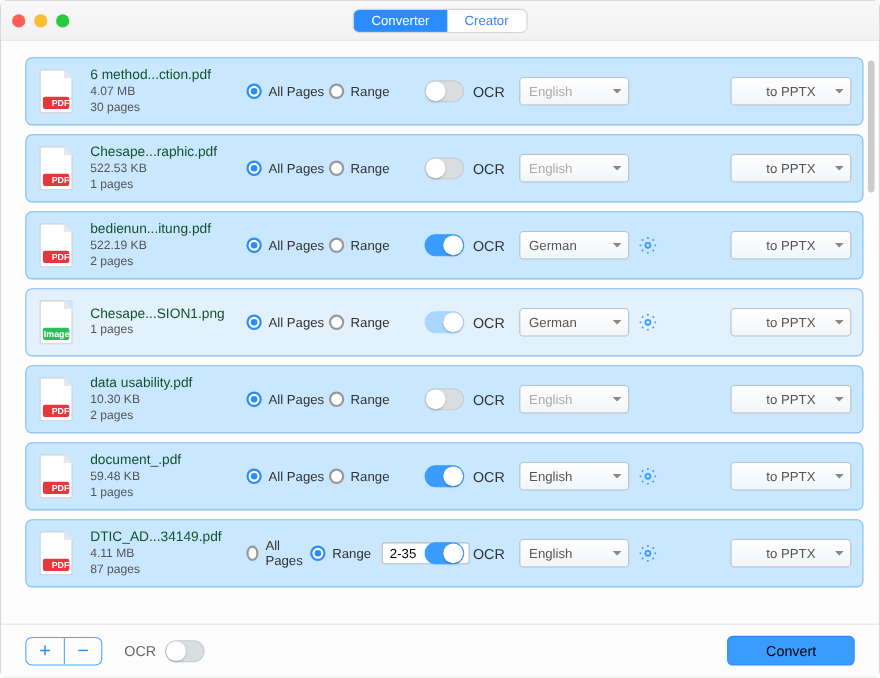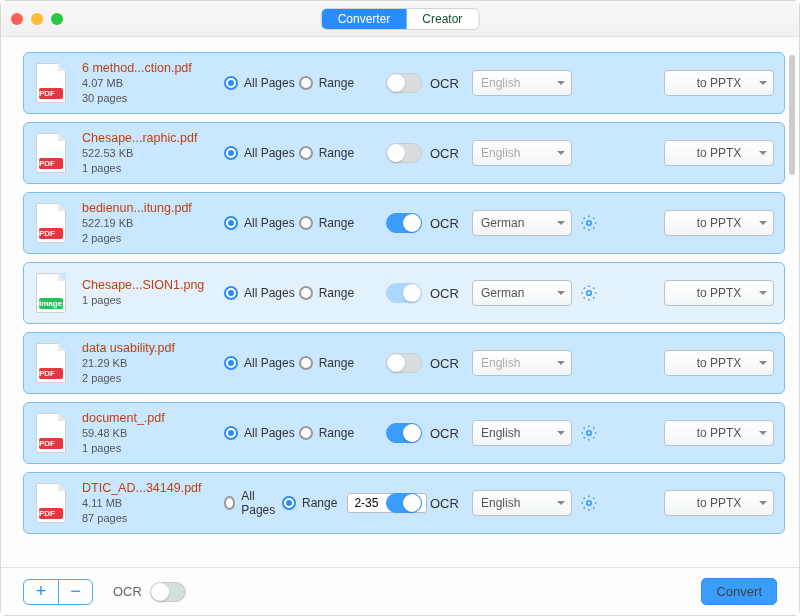--- a/index.html
+++ b/index.html
@@ -43,21 +43,21 @@
     border-radius: 6px;
     overflow: hidden;
     background: #fff;
     height: 22px;
     justify-content: center;
   }
   .seg .tab {
     padding: 0 16px;
     font-size: 12px;
     line-height: 20px;
-    color: #14532d;
+    color: #3b82f6;
     cursor: pointer;
   }
   .seg .tab.active { background: #2b8cff; color: #fff; }
   .content {
     flex: 1;
     display: flex;
     position: relative;
     overflow: hidden;
   }
   .list {
@@ -93,35 +93,35 @@
   .ficon:before {
     content:"";
     position:absolute; top:-1px; right:-1px;
     border-width: 0 8px 8px 0;
     border-style: solid;
     border-color: #e8e8e8 #c9e7ff;
   }
   .badge {
     width: 100%; margin: 0 2px;
     font-size: 8px; font-weight: 700;
-    text-align: left;
+    text-align: right;
     color: #fff; padding: 1px 0;
     border-radius: 2px;
   }
   .badge.pdf { background: #e5373d; }
   .badge.img { background: #2abf5d; }
   .fileinfo {
     width: 136px; flex: 0 0 136px;
     overflow: hidden;
     font-size: 11px;
     color: #555;
     line-height: 15px;
     padding-left: 2px;
   }
-  .fileinfo .fname { font-size: 12.5px; color: #c2410c; white-space: nowrap; overflow: hidden; text-overflow: ellipsis; }
+  .fileinfo .fname { font-size: 12.5px; color: #14532d; white-space: nowrap; overflow: hidden; text-overflow: ellipsis; }
   .pages {
     width: 154px; flex: 0 0 154px;
     display: flex; flex-direction: row; gap: 4px;
     font-size: 12px; color: #333;
   }
   .radio { display: flex; align-items: center; gap: 6px; }
   .rctl {
     width: 14px; height: 14px; border-radius: 50%;
     border: 2px solid #2b8cff;
     background: #fff;
@@ -212,22 +212,22 @@
   .pm-btn span {
     width: 34px; height: 24px;
     display:flex;align-items:center;justify-content:center;
     color: #2b8cff; font-size: 18px; font-weight: 300; cursor: pointer;
   }
   .pm-btn span + span { border-left: 1.5px solid #4aa8ff; }
   .footer-ocr { display:flex; align-items:center; gap: 8px; color:#666; font-size:13px; }
   .convert-btn {
     background: #3a9cff;
     border: 1px solid #2b8cff;
-    color: #404040;
-    padding: 5px 14px;
+    color: #000000;
+    padding: 5px 34px;
     border-radius: 5px;
     font-size: 13px;
     cursor: pointer;
   }
 </style>
 </head>
 <body>
 
 <div class="window">
   <div class="titlebar">
@@ -402,21 +402,21 @@
               <span class="caret"></span>
             </div>
           </div>
         </div>
         <div class="row">
           <div class="ficon">
             <div class="badge pdf">PDF</div>
           </div>
           <div class="fileinfo">
             <div class="fname">data usability.pdf</div>
-            <div>21.29 KB</div>
+            <div>10.30 KB</div>
             <div>2 pages</div>
           </div>
           <div class="pages">
             <label class="radio">
               <span class="rctl on"></span>
               <span>All Pages</span>
             </label>
             <label class="radio">
               <span class="rctl off"></span>
               <span>Range</span>

